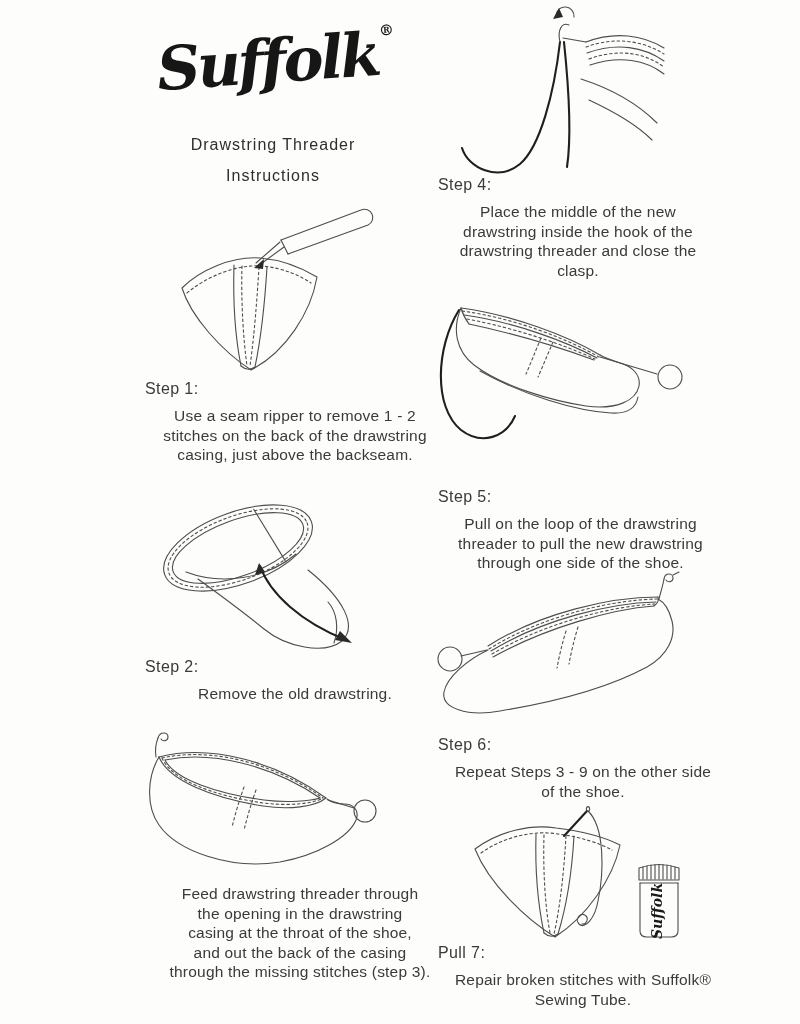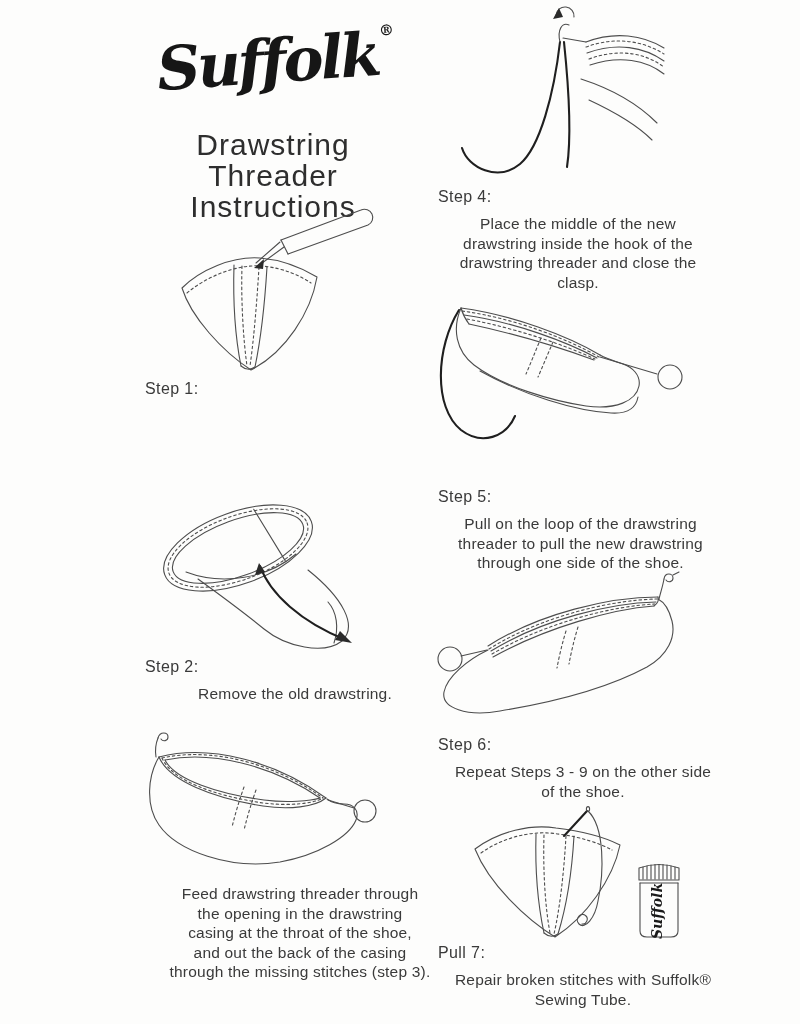--- a/index.html
+++ b/index.html
@@ -3,21 +3,21 @@
 <meta charset="utf-8">
 <style>
   html,body{margin:0;padding:0;background:#e8e8e8;}
   .page{position:relative;width:800px;height:1024px;background:#fdfdfc;
         font-family:"Liberation Sans",sans-serif;color:#3f3f3f;overflow:hidden;margin:0 auto;}
   .logo{position:absolute;left:148px;top:6px;width:254px;text-align:center;
         font-family:"DejaVu Serif",serif;font-style:italic;font-weight:bold;
         font-size:60px;color:#161616;transform:rotate(-4deg);letter-spacing:-3px;line-height:100px;}
   .logo sup{font-size:15px;letter-spacing:0;vertical-align:super;position:relative;top:-18px;left:2px;}
   .doc-title{position:absolute;left:128px;top:129px;width:290px;text-align:center;
-        font-size:30px;line-height:31px;letter-spacing:1px;color:#2e2e2e;}
+        font-size:16px;line-height:31px;letter-spacing:1px;color:#2e2e2e;}
   .step-text{position:absolute;}
   .step-text h3{margin:0 0 8px 0;font-size:16px;font-weight:400;letter-spacing:.4px;color:#3a3a3a;}
   .step-text p{margin:0;font-size:15.5px;line-height:19.5px;letter-spacing:.2px;
         white-space:pre-line;color:#3a3a3a;text-align:center;}
   .fig{position:absolute;margin:0;}
   .fig svg{display:block;}
   .fig path,.fig ellipse,.fig circle,.fig rect,.fig line{
         fill:none;stroke:#4d4d4d;stroke-width:1.1;stroke-linecap:round;stroke-linejoin:round;}
   .fig .dash{stroke-dasharray:2.5 2.8;}
   .fig .bold{stroke:#1f1f1f;stroke-width:2.1;}
@@ -55,20 +55,23 @@
         <path d="M131,42 L138,56"></path>
         <path d="M134,49 L108,68"></path>
         <path d="M130,44 L106,65"></path>
         <polygon class="fill-dark" points="104,70 114,61 113,71"></polygon>
       </g>
     </svg>
   </figure>
 
   <section class="step-text" style="left:145px;top:380px;width:300px;">
     <h3>Step 1:</h3>
+    <p>Use a seam ripper to remove 1 - 2
+stitches on the back of the drawstring
+casing, just above the backseam.</p>
   </section>
 
   <figure class="fig" style="left:138px;top:480px;">
     <svg width="248" height="172" viewBox="0 0 248 172">
       <g>
         <g transform="rotate(-20 100 68)">
           <ellipse cx="100" cy="68" rx="78" ry="36"></ellipse>
           <ellipse cx="100" cy="68" rx="69" ry="28"></ellipse>
           <ellipse class="dash" cx="100" cy="68" rx="73.5" ry="32"></ellipse>
           <line x1="128" y1="37" x2="140" y2="96"></line>
@@ -141,21 +144,21 @@
         <path d="M147,51 C177,40 204,45 224,59"></path>
         <path class="dash" d="M146,45 C176,34 203,39 224,52"></path>
         <path d="M150,63 C180,53 206,58 224,72"></path>
         <path class="dash" d="M149,57 C179,46 205,51 224,65"></path>
         <path d="M141,77 C172,87 199,103 217,121"></path>
         <path d="M149,98 C177,111 199,125 212,138"></path>
       </g>
     </svg>
   </figure>
 
-  <section class="step-text" style="left:438px;top:188px;width:280px;">
+  <section class="step-text" style="left:438px;top:176px;width:280px;">
     <h3>Step 4:</h3>
     <p>Place the middle of the new
 drawstring inside the hook of the
 drawstring threader and close the
 clasp.</p>
   </section>
 
   <figure class="fig" style="left:428px;top:289px;">
     <svg width="285" height="167" viewBox="0 0 285 167">
       <g>

